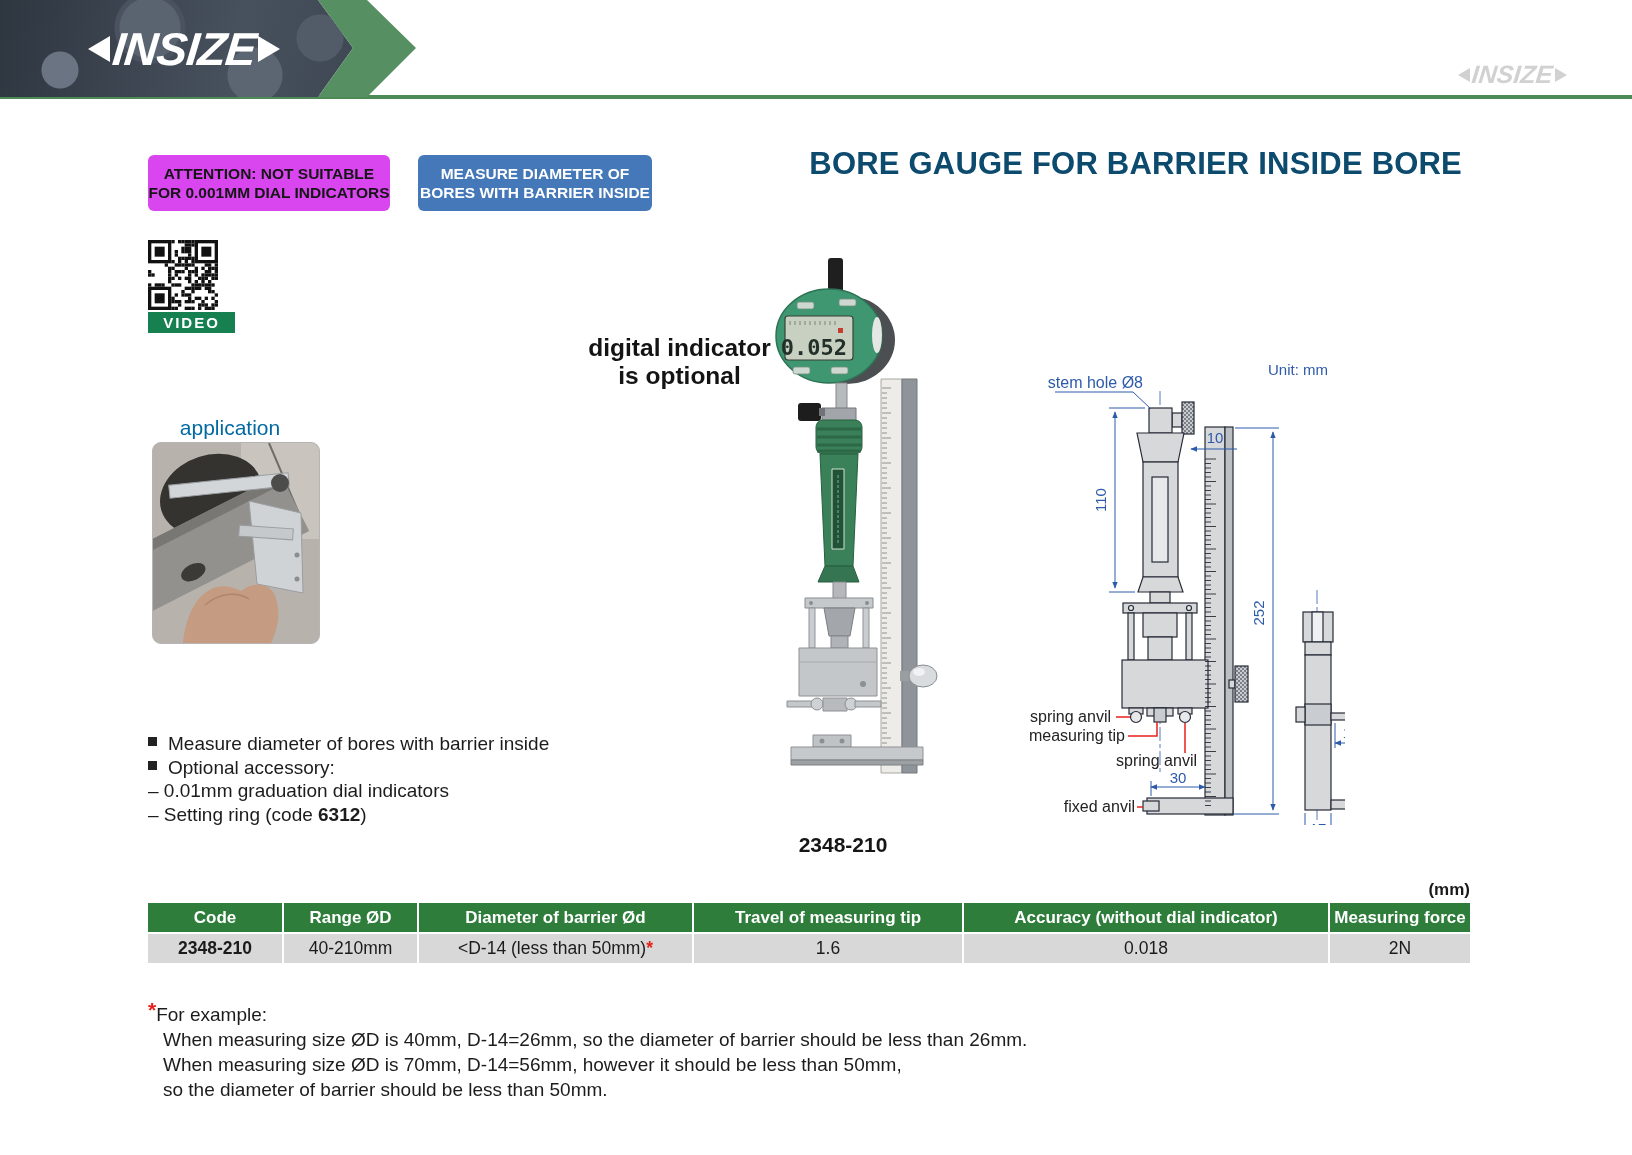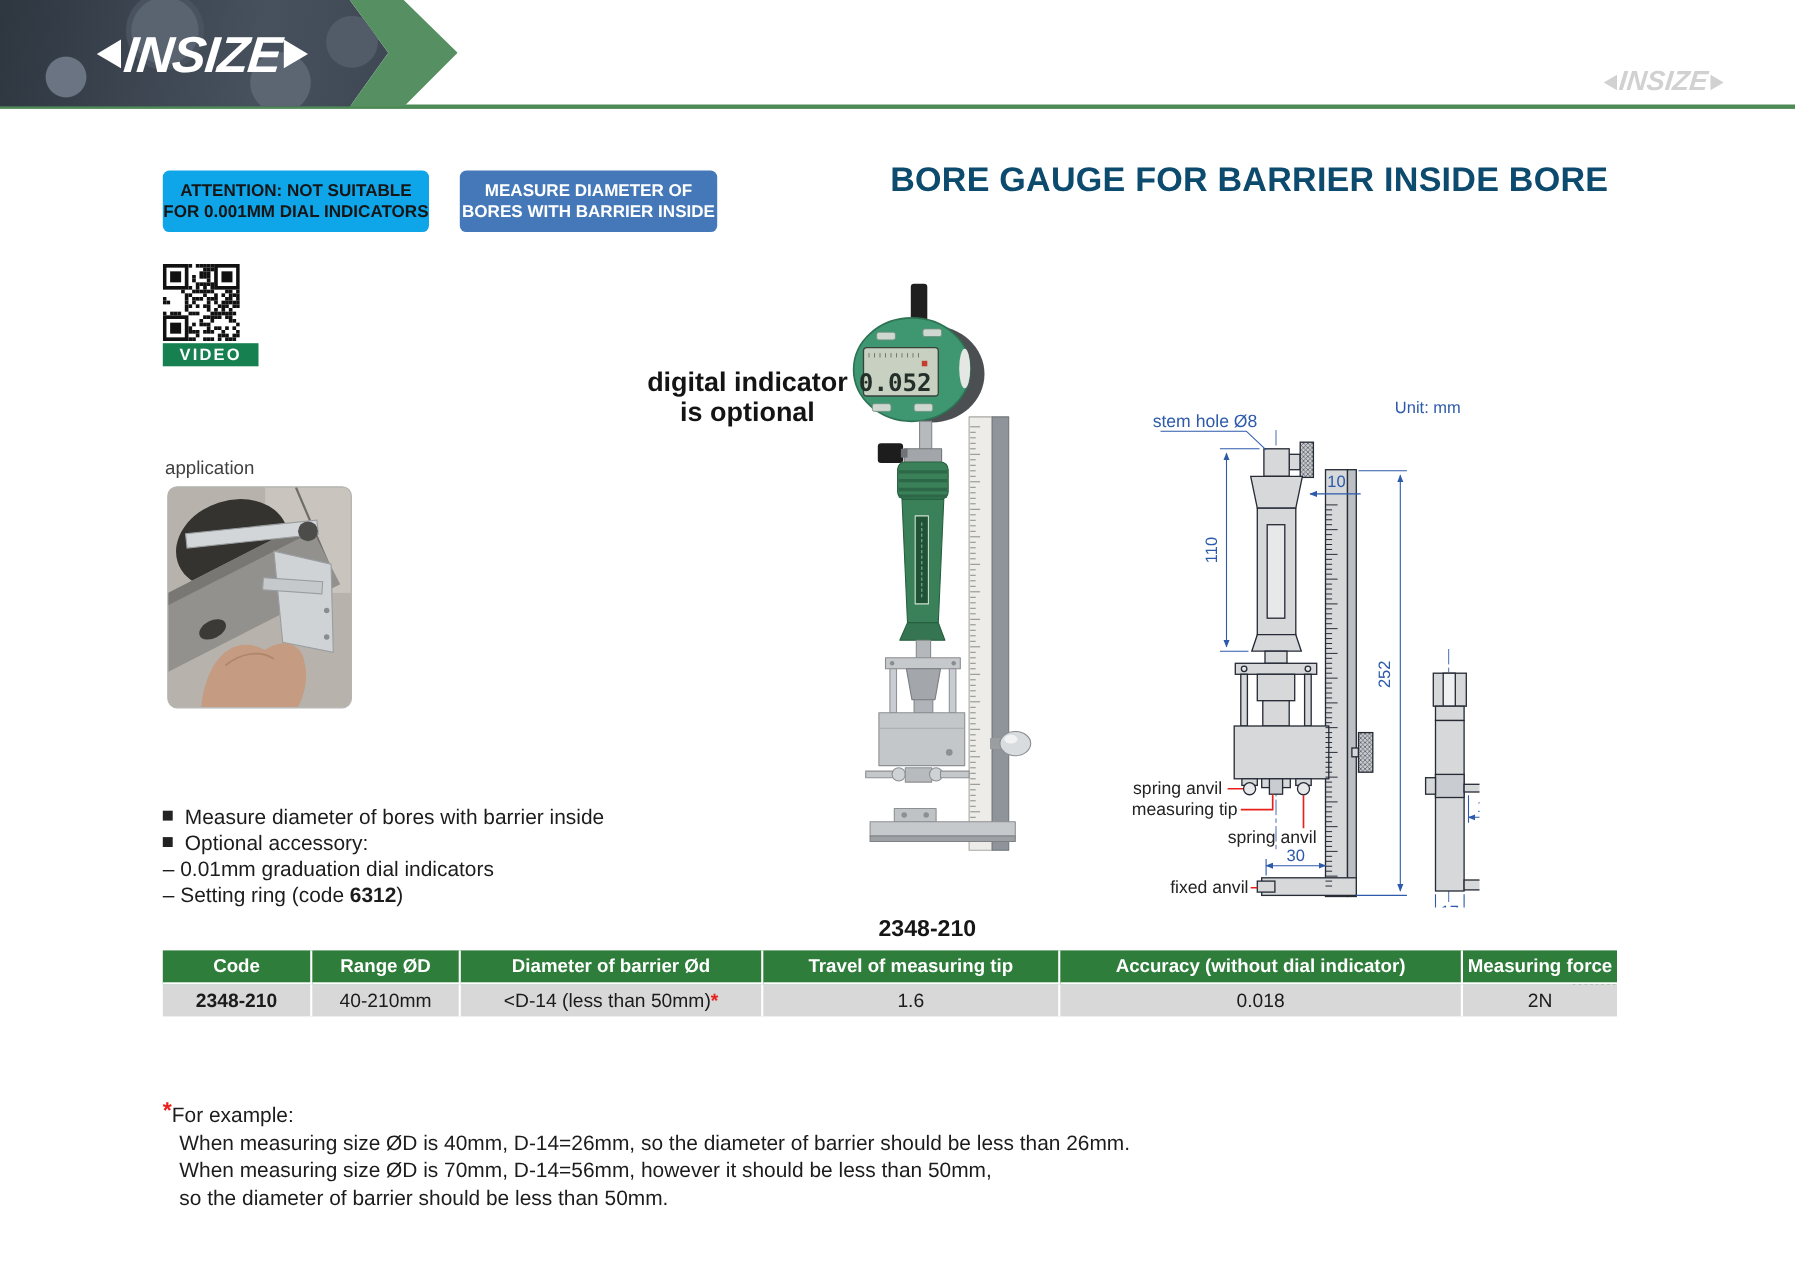--- a/index.html
+++ b/index.html
@@ -21,48 +21,48 @@
   .logo .txt{color:#fff;font-weight:bold;font-style:italic;font-size:46px;letter-spacing:-1px;transform:skewX(-6deg);}
   .tri-l{width:0;height:0;border-top:13px solid transparent;border-bottom:13px solid transparent;border-right:22px solid #fff;}
   .tri-r{width:0;height:0;border-top:13px solid transparent;border-bottom:13px solid transparent;border-left:22px solid #fff;}
   .watermark{position:absolute;left:1458px;top:60px;display:flex;align-items:center;gap:2px;opacity:.85;}
   .watermark .txt{color:#c9c9c9;font-weight:bold;font-style:italic;font-size:25px;transform:skewX(-6deg);}
   .wtri-l{width:0;height:0;border-top:7px solid transparent;border-bottom:7px solid transparent;border-right:12px solid #c9c9c9;}
   .wtri-r{width:0;height:0;border-top:7px solid transparent;border-bottom:7px solid transparent;border-left:12px solid #c9c9c9;}
   
   .badge{position:absolute;top:155px;height:56px;border-radius:6px;display:flex;flex-direction:column;
          justify-content:center;align-items:center;font-weight:bold;font-size:15.5px;line-height:19px;text-align:center;}
-  .badge-attention{left:148px;width:242px;background:#0ea5e9;color:#151515;}
+  .badge-attention{left:148px;width:242px;background:#d946ef;color:#151515;}
   .badge-measure{left:418px;width:234px;background:#4478b8;color:#ffffff;}
   .page-title{position:absolute;left:700px;top:146px;width:762px;text-align:right;
               font-size:31px;font-weight:bold;color:#0c4a6e;letter-spacing:.2px;}
   
   .qr-box{position:absolute;left:148px;top:240px;width:70px;height:70px;}
   .video-banner{position:absolute;left:148px;top:312px;width:87px;height:21px;background:#178050;
     color:#fff;font-weight:bold;font-size:15px;letter-spacing:2px;display:flex;align-items:center;justify-content:center;}
   
-  .application-label{position:absolute;left:150px;top:416px;width:160px;text-align:left;font-size:17px;color:#404040;}
+  .application-label{position:absolute;left:150px;top:416px;width:160px;text-align:center;font-size:21px;color:#0369a1;}
   .application-photo{position:absolute;left:152px;top:442px;width:166px;height:200px;border-radius:9px;
     border:1.5px solid #b5b5b5;overflow:hidden;background:#b7b3ac;}
   
   .indicator-note{position:absolute;left:577px;top:316px;width:205px;text-align:center;
     font-size:24.5px;font-weight:bold;line-height:28px;color:#141414;margin-top:18px;}
   .product-svg{position:absolute;left:695px;top:248px;}
   .product-code{position:absolute;left:757px;top:833px;width:172px;text-align:center;font-size:21px;font-weight:bold;color:#161616;}
   
   .features{position:absolute;left:148px;top:732px;font-size:19px;line-height:23.5px;color:#1c1c1c;}
   .feat-row{display:flex;align-items:baseline;}
   .sq{width:9px;height:9px;background:#222;margin-right:11px;position:relative;top:-2px;flex:none;align-self:center;}
   .sub{}
   .bold{font-weight:bold;}
   
   .diagram-svg{position:absolute;left:985px;top:355px;}
   
   .mm-note{position:absolute;left:1370px;top:880px;width:100px;text-align:right;font-size:17px;font-weight:bold;}
-  .spec-table{position:absolute;left:148px;top:864px;border-collapse:separate;border-spacing:0;table-layout:fixed;border-radius:29px;}
+  .spec-table{position:absolute;left:148px;top:903px;border-collapse:separate;border-spacing:0;table-layout:fixed;border-radius:29px;}
   .spec-table th{background:#2e7d3b;color:#fff;font-size:17px;font-weight:bold;height:29px;
     border-right:2px solid #fff;border-bottom:2px solid #fff;padding:0 4px;}
   .spec-table td{background:#d8d8d8;color:#1b1b1b;font-size:17.5px;text-align:center;height:29px;
     border-right:2px solid #fff;padding:0 4px;}
   .spec-table th:last-child,.spec-table td:last-child{border-right:none;}
   .red{color:#e8201a;font-weight:bold;}
   
   .footnote{position:absolute;left:148px;top:997px;width:1360px;font-size:19px;line-height:25px;color:#1c1c1c;}
   .footnote .mark{color:#e8201a;font-weight:bold;font-size:21px;vertical-align:4px;}
   .footnote .lines{margin-left:15px;}

